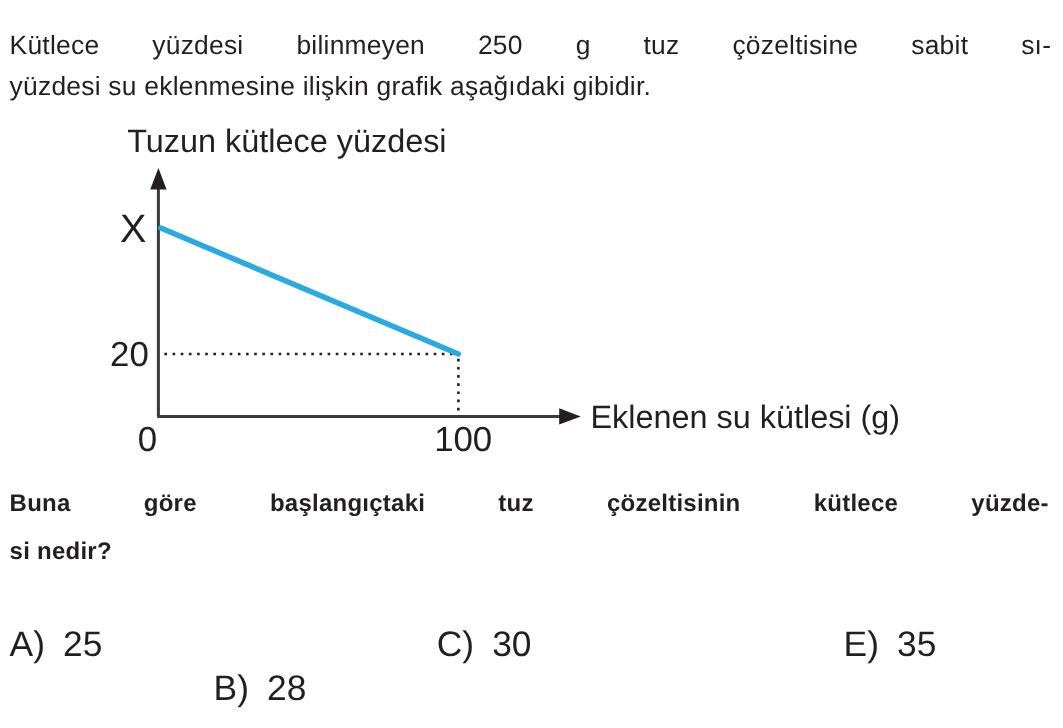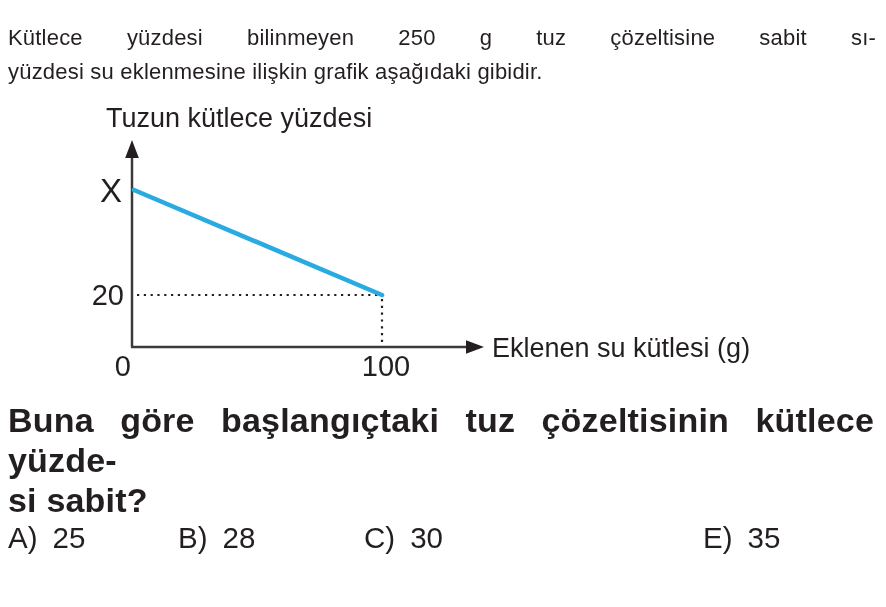--- a/index.html
+++ b/index.html
@@ -37,39 +37,39 @@
     font-family: "Liberation Sans", sans-serif;
   }
   .chart-title-text { font-size: 27px; }
   .tick-text { font-size: 29px; }
   .x-initial-text { font-size: 33px; }
   .axis-label-text { font-size: 27px; }
   .question {
     position: absolute;
     left: 8px; top: 400px;
     width: 866px;
-    font-size: 34px;
+    font-size: 20px;
     font-weight: bold;
     line-height: 40px;
     letter-spacing: 0.2px;
   }
   .options {
     position: absolute;
     left: 0; top: 521px;
     width: 804px; height: 36px;
     font-size: 29.5px;
   }
   .option {
     position: absolute;
     top: 0;
     white-space: nowrap;
   }
   .opt-value { margin-left: 15px; }
   .opt-a { left: 8px; }
-  .opt-b { left: 178px; }
+  .opt-b { left: 178px; margin-top: 36px; }
   .opt-c { left: 364px; }
   .opt-d { left: 527px; }
   .opt-e { left: 703px; text-align: center; }
 </style>
 </head>
 <body>
 
 <div class="page">
 
   <svg class="chart-svg" viewBox="0 0 886 607" aria-hidden="false">
@@ -94,21 +94,21 @@
     <text class="axis-label-text" x="492" y="357" text-anchor="start">Eklenen su kütlesi (g)</text>
   </svg>
 
   <div class="intro">
     <div class="jline">Kütlece yüzdesi bilinmeyen 250 g tuz çözeltisine sabit sı-</div>
     <div>yüzdesi su eklenmesine ilişkin grafik aşağıdaki gibidir.</div>
   </div>
 
   <div class="question">
     <div class="jline">Buna göre başlangıçtaki tuz çözeltisinin kütlece yüzde-</div>
-    <div>si sabit?</div>
+    <div>si nedir?</div>
   </div>
 
   <div class="options">
     <div class="option opt-a">
       <span class="opt-label">A)</span><span class="opt-value">25</span>
     </div>
     <div class="option opt-b">
       <span class="opt-label">B)</span><span class="opt-value">28</span>
     </div>
     <div class="option opt-c">

